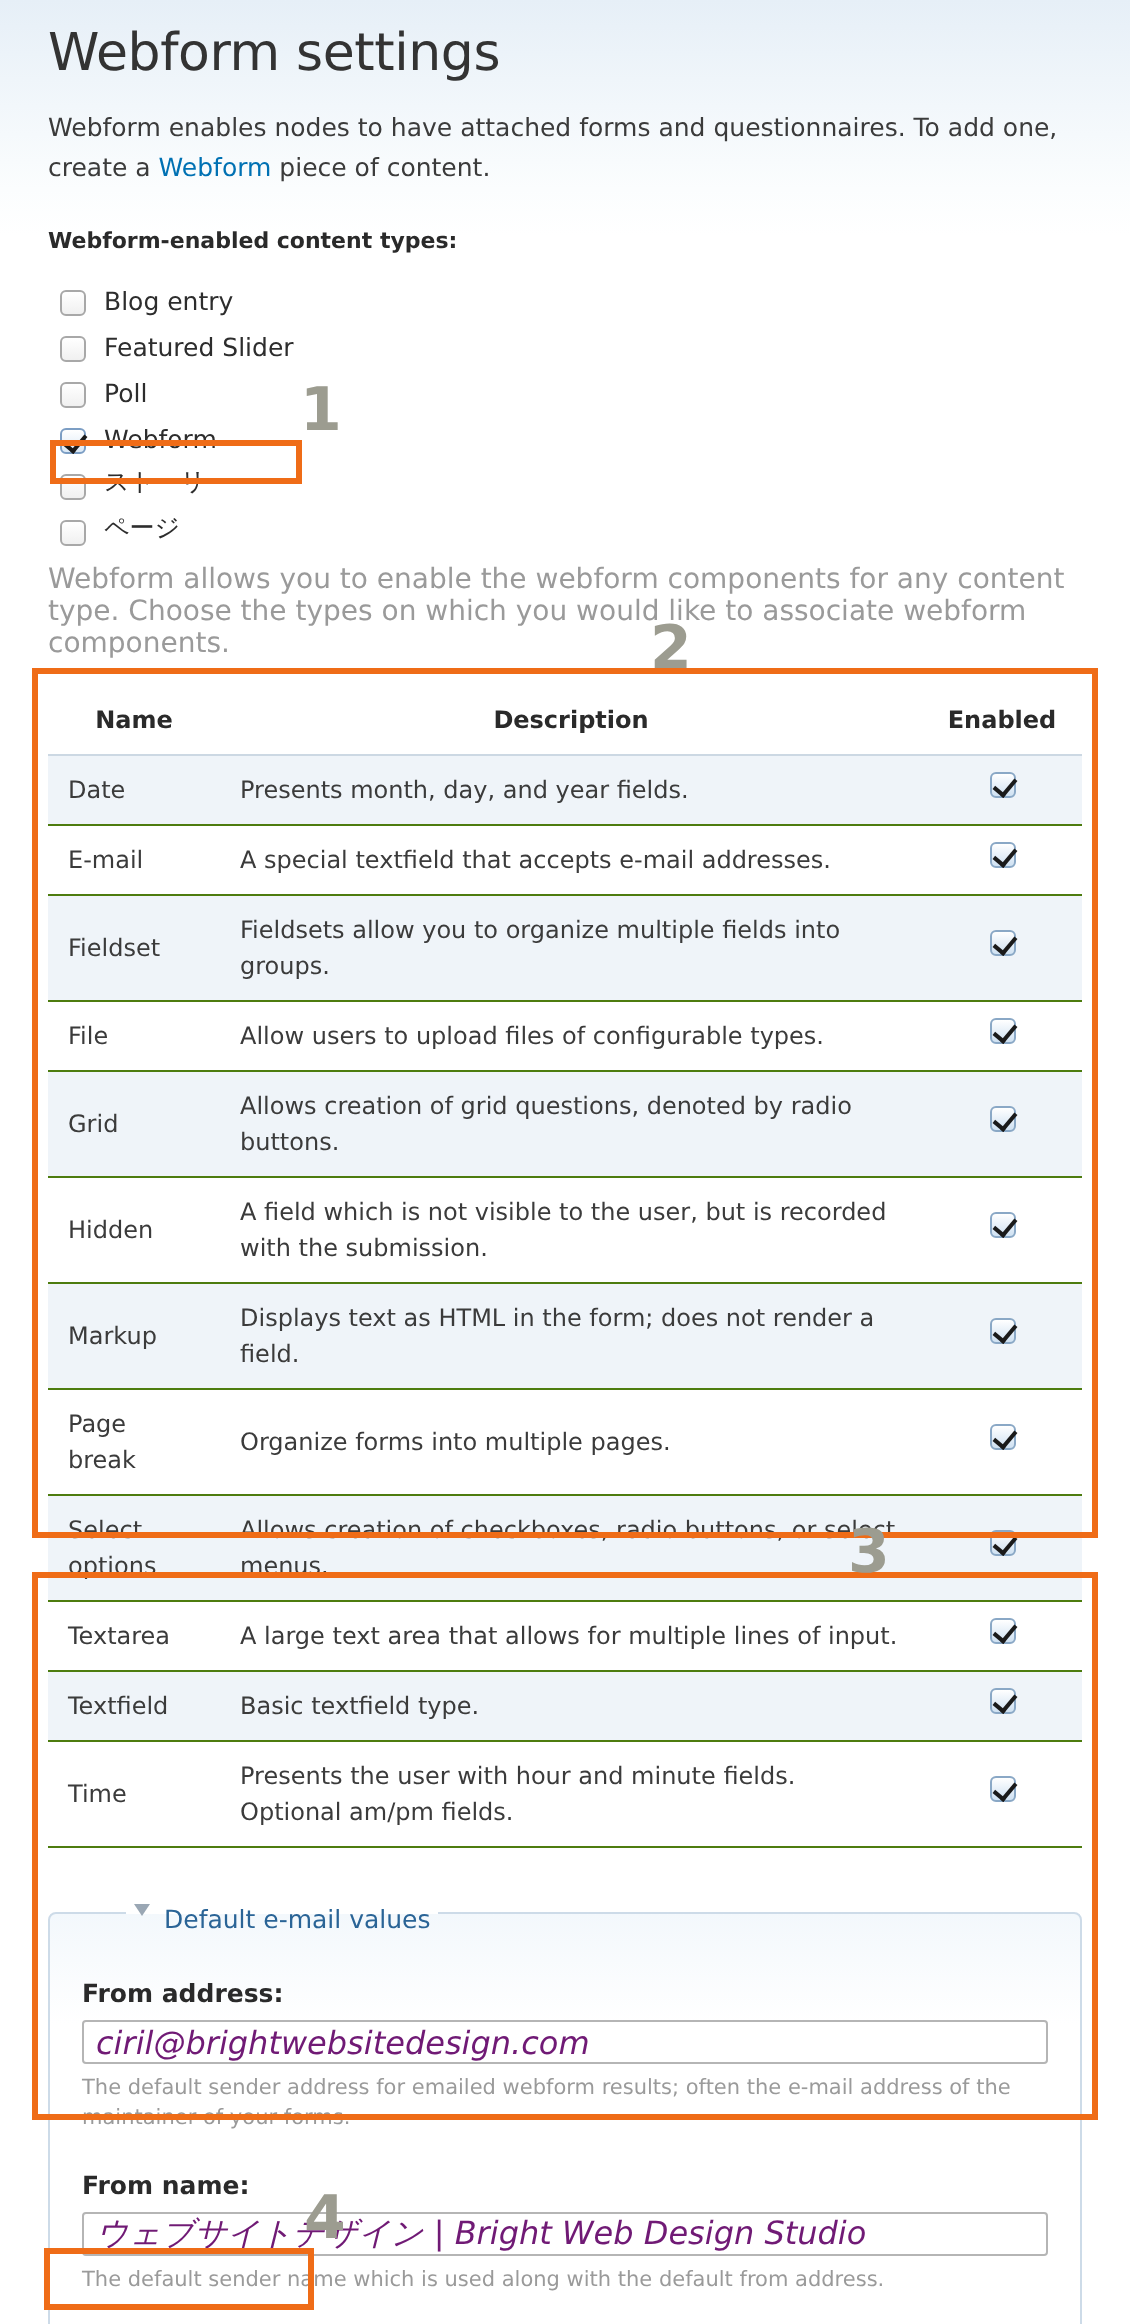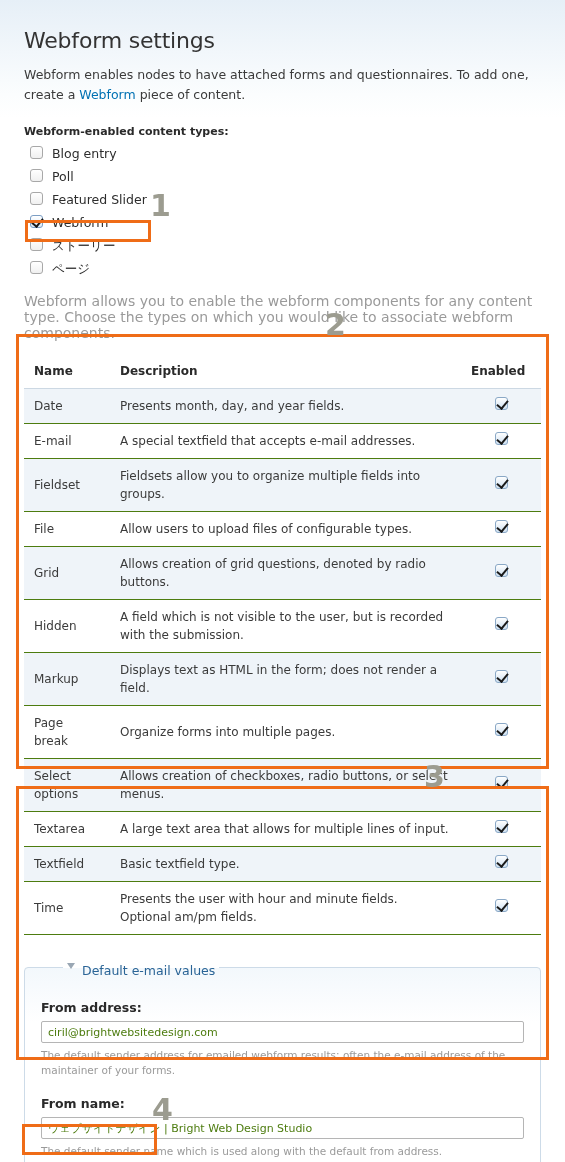--- a/index.html
+++ b/index.html
@@ -25,22 +25,22 @@
     background: linear-gradient(to bottom, #e6eff7 0%, #f2f7fb 45%, #fbfdfe 80%, #ffffff 100%);
   }
 
   .page {
     position: relative;
     padding: 0 24px;
   }
 
   h1.page-title {
     margin: 0;
-    padding: 28px 0 0 0;
-    font-size: 22px;
+    padding: 12px 0 0 0;
+    font-size: 26px;
     font-weight: normal;
     color: #333333;
     letter-spacing: -0.2px;
   }
 
   p.intro {
     margin: 12px 0 12px 0;
     font-size: 12.5px;
     line-height: 20px;
     color: #3b3b3b;
@@ -62,21 +62,21 @@
   .section-label {
     font-weight: bold;
     font-size: 11px;
     color: #2a2a2a;
     margin-top: 20px;
     margin-bottom: 8px;
   }
 
   .cb-row {
     display: flex;
-    align-items: flex-start;
+    align-items: flex-end;
     height: 23px;
     padding-left: 6px;
   }
   .cb-label {
     font-size: 12.5px;
     color: #2d2d2d;
     margin-left: 9px;
   }
 
   
@@ -118,21 +118,21 @@
   }
 
   
   table.components {
     width: 100%;
     border-collapse: collapse;
     margin-top: 14px;
     background: #ffffff;
   }
   table.components th {
-    text-align: left;
+    text-align: center;
     font-size: 12px;
     font-weight: bold;
     color: #2a2a2a;
     padding: 9px 10px 10px 10px;
     border-bottom: 1px solid #ccd8e3;
     background: #ffffff;
   }
   table.components th.col-enabled { width: 80px; }
   table.components td {
     font-size: 12px;
@@ -176,25 +176,26 @@
     color: #2a2a2a;
     margin-top: 18px;
     margin-bottom: 6px;
   }
   input.txt {
     display: block;
     width: 100%;
     height: 22px;
     padding: 2px 6px;
     font-family: "DejaVu Sans", "Liberation Sans", sans-serif;
-    font-size: 11px;
-    color: #4d7c0f;
+    font-size: 16px;
+    color: #701a75;
     border: 1px solid #b5b5b5;
     border-radius: 2px;
     background: #ffffff;
+    font-style: italic;
   }
   .field-hint {
     font-size: 10.5px;
     line-height: 15px;
     color: #9a9a9a;
     margin-top: 5px;
     max-width: 470px;
   }
 
   
@@ -229,25 +230,25 @@
 
   <div class="section-label">Webform-enabled content types:</div>
 
   <div>
     <div class="cb-row">
       <span class="cbox"></span>
       <span class="cb-label">Blog entry</span>
     </div>
     <div class="cb-row">
       <span class="cbox"></span>
+      <span class="cb-label">Featured Slider</span>
+    </div>
+    <div class="cb-row">
+      <span class="cbox"></span>
       <span class="cb-label">Poll</span>
-    </div>
-    <div class="cb-row">
-      <span class="cbox"></span>
-      <span class="cb-label">Featured Slider</span>
     </div>
     <div class="cb-row">
       <span class="cbox checked"></span>
       <span class="cb-label">Webform</span>
     </div>
     <div class="cb-row">
       <span class="cbox"></span>
       <span class="cb-label">ストーリー</span>
     </div>
     <div class="cb-row">

